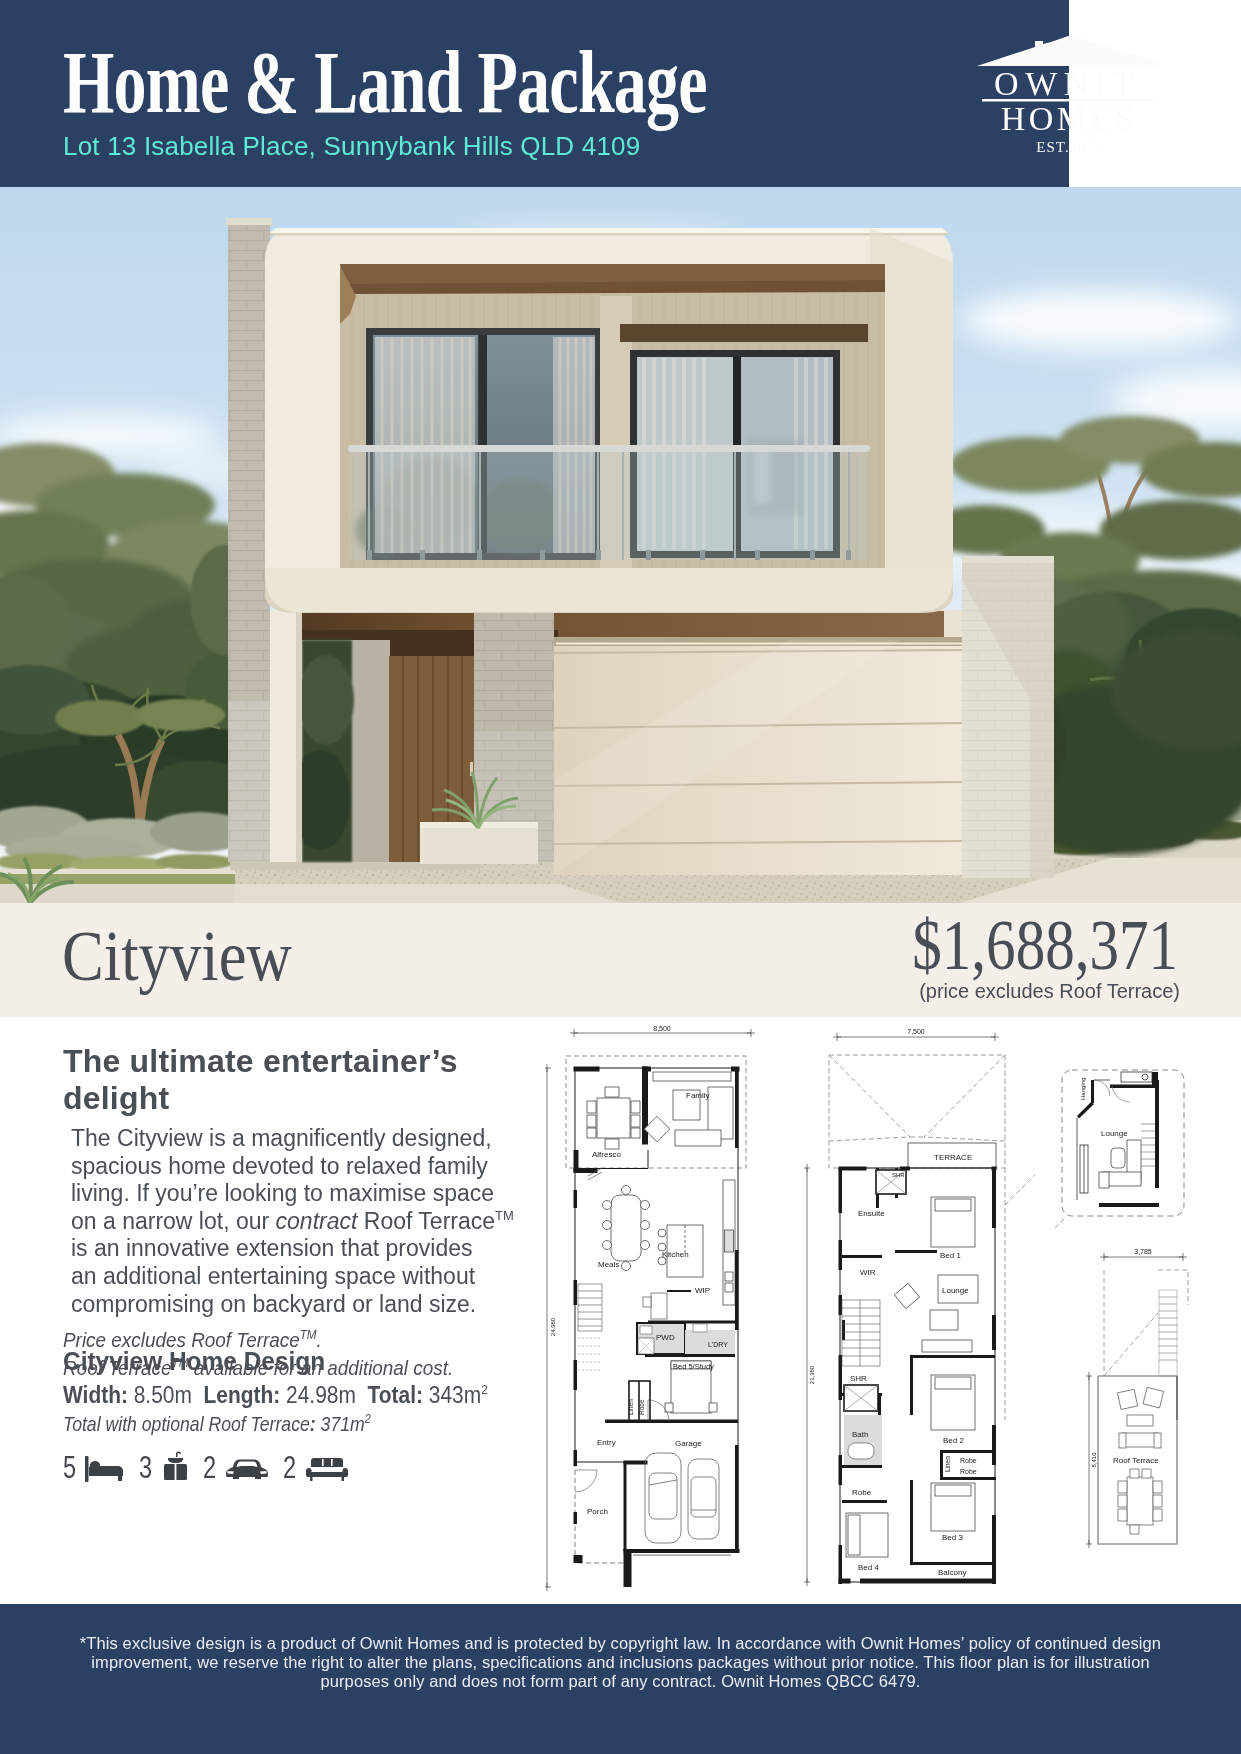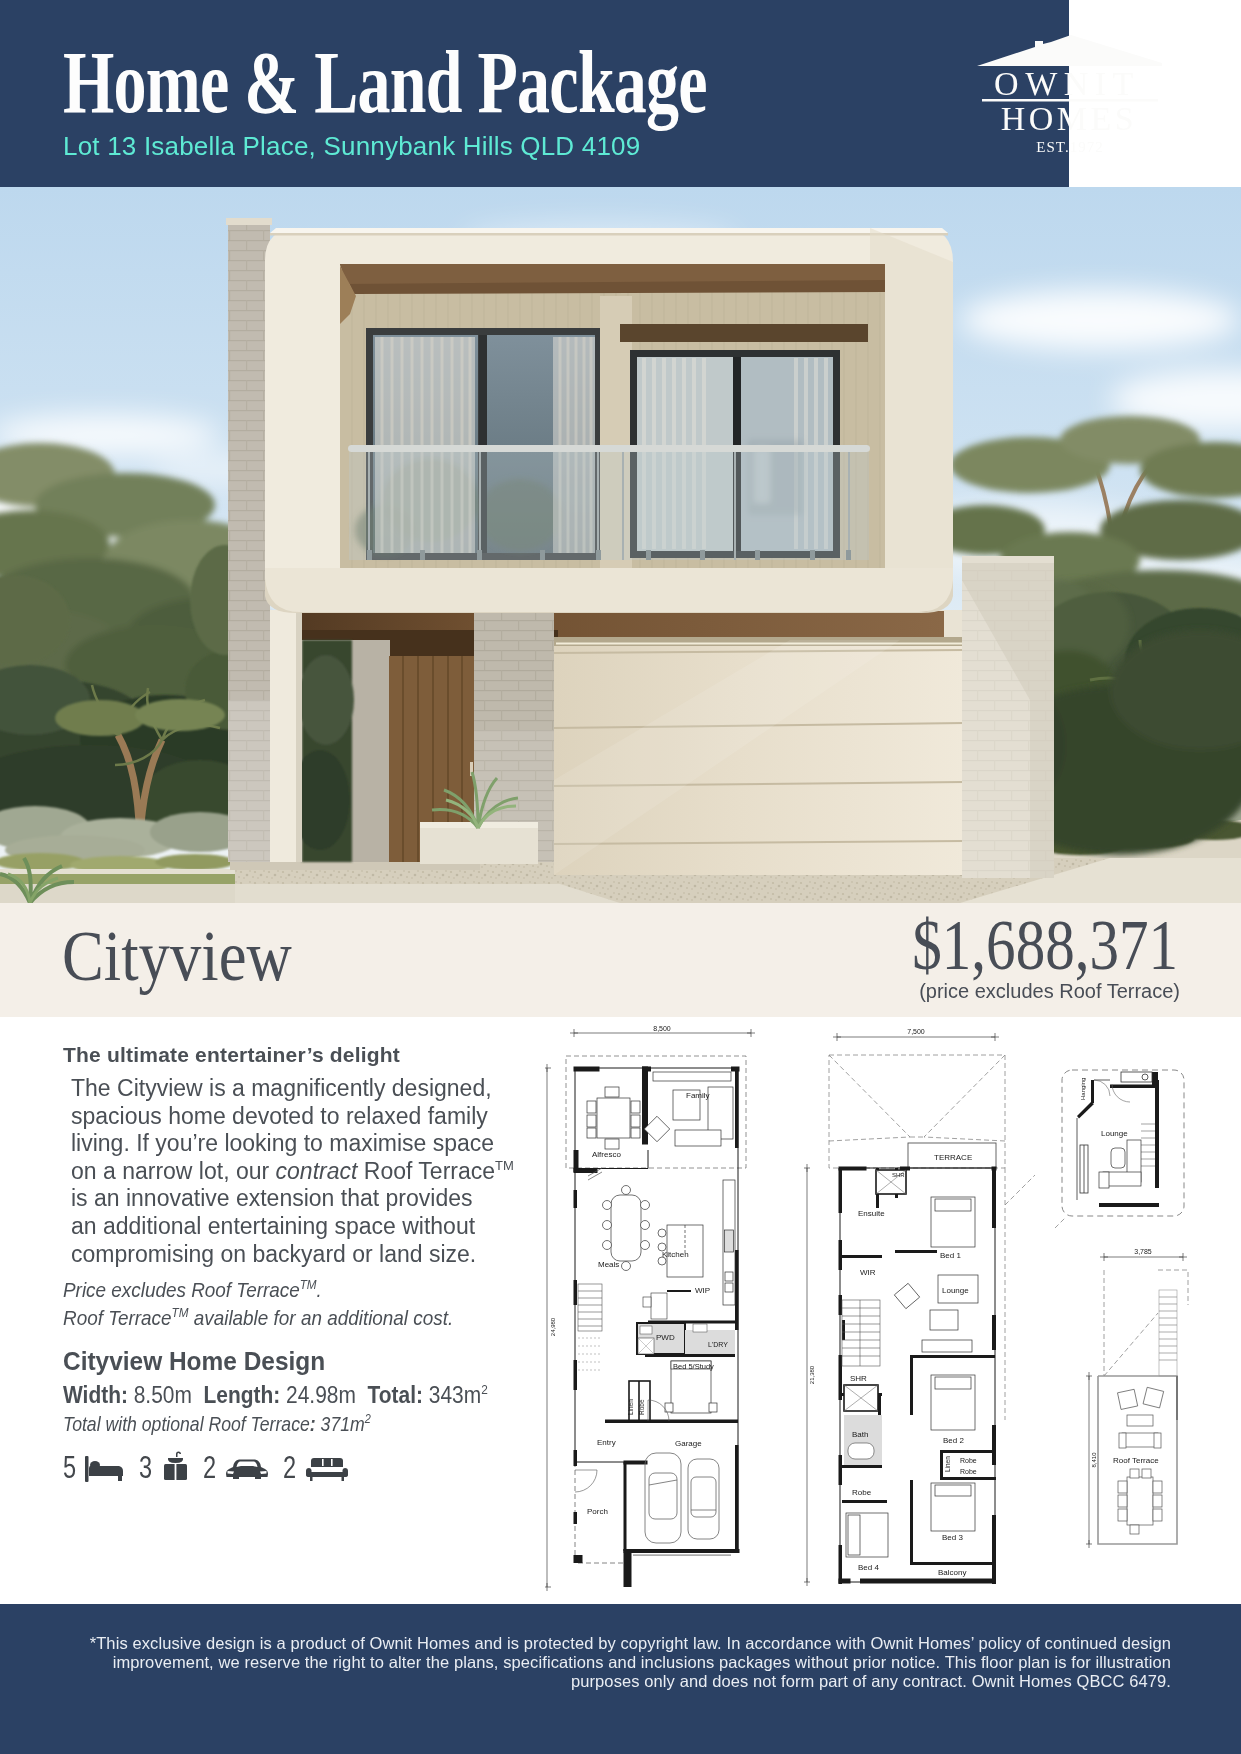--- a/index.html
+++ b/index.html
@@ -7,28 +7,28 @@
   .abs{position:absolute;}
   header{position:absolute;left:0;top:0;width:1069px;height:187px;background:#2b4164;}
   h1{margin:0;position:absolute;left:63px;top:32px;font-family:"Liberation Serif",serif;font-weight:bold;color:#fdfdfd;font-size:88px;letter-spacing:-1px;white-space:nowrap;transform:scaleX(0.75);transform-origin:left;}
   .sub{position:absolute;left:63px;top:131px;color:#5eead4;font-size:26px;letter-spacing:0.2px;}
   .photo{position:absolute;left:0;top:187px;width:1241px;height:716px;}
   .band{position:absolute;left:0;top:903px;width:1241px;height:114px;background:#f4efe8;}
   .cityview{position:absolute;left:62px;top:915px;font-family:"Liberation Serif",serif;color:#484d56;font-size:72px;transform:scaleX(0.87);transform-origin:left;}
   .price{position:absolute;right:63px;top:904px;font-family:"Liberation Serif",serif;color:#484d56;font-size:72px;text-align:right;transform:scaleX(0.82);transform-origin:right;}
   .pricenote{position:absolute;right:61px;top:980px;font-family:Liberation Sans, sans-serif;color:#484d56;font-size:20px;text-align:right;}
   .col{position:absolute;left:63px;top:1043px;width:460px;color:#4a4f55;}
-  .h3a{font-size:21px;font-weight:bold;margin:0 0 8px 0;letter-spacing:0.2px;}
+  .h3a{font-size:32px;font-weight:bold;margin:0 0 8px 0;letter-spacing:0.2px;}
   .body{font-size:23px;line-height:27.6px;margin:8px;letter-spacing:0px;}
   .itnote{font-size:21px;line-height:27.6px;font-style:italic;margin:0;transform:scaleX(0.9);transform-origin:left;}
   .h3b{font-size:26px;font-weight:bold;margin:0;transform:scaleX(0.94);transform-origin:left;}
   .specs{font-size:23px;margin:0;transform:scaleX(0.91);transform-origin:left;}
   .sup{font-size:13px;vertical-align:super;line-height:0;}
   footer{position:absolute;left:0;top:1604px;width:1241px;height:150px;background:#2b4164;}
-  .foot{position:absolute;left:70px;top:30px;width:1101px;color:#e9edf3;font-size:16.5px;line-height:19px;text-align:right;letter-spacing:0.1px;}
+  .foot{position:absolute;left:70px;top:30px;width:1101px;color:#e9edf3;font-size:16.5px;line-height:19px;text-align:center;letter-spacing:0.1px;}
   .icons{position:absolute;left:63px;top:1450px;color:#43474c;font-size:31px;}
   .num{display:inline-block;transform:scaleX(0.76);transform-origin:left;letter-spacing:-1px;}
   .icons svg{vertical-align:-4px;margin-left:6px;}
   .plan text{font-family:"Liberation Sans",sans-serif;fill:#1a1a1a;}
   .plan line,.plan path,.plan rect,.plan circle,.plan ellipse{vector-effect:none;}
 </style>
 </head>
 <body>
 <header>
   <h1>Home &amp; Land Package</h1>

